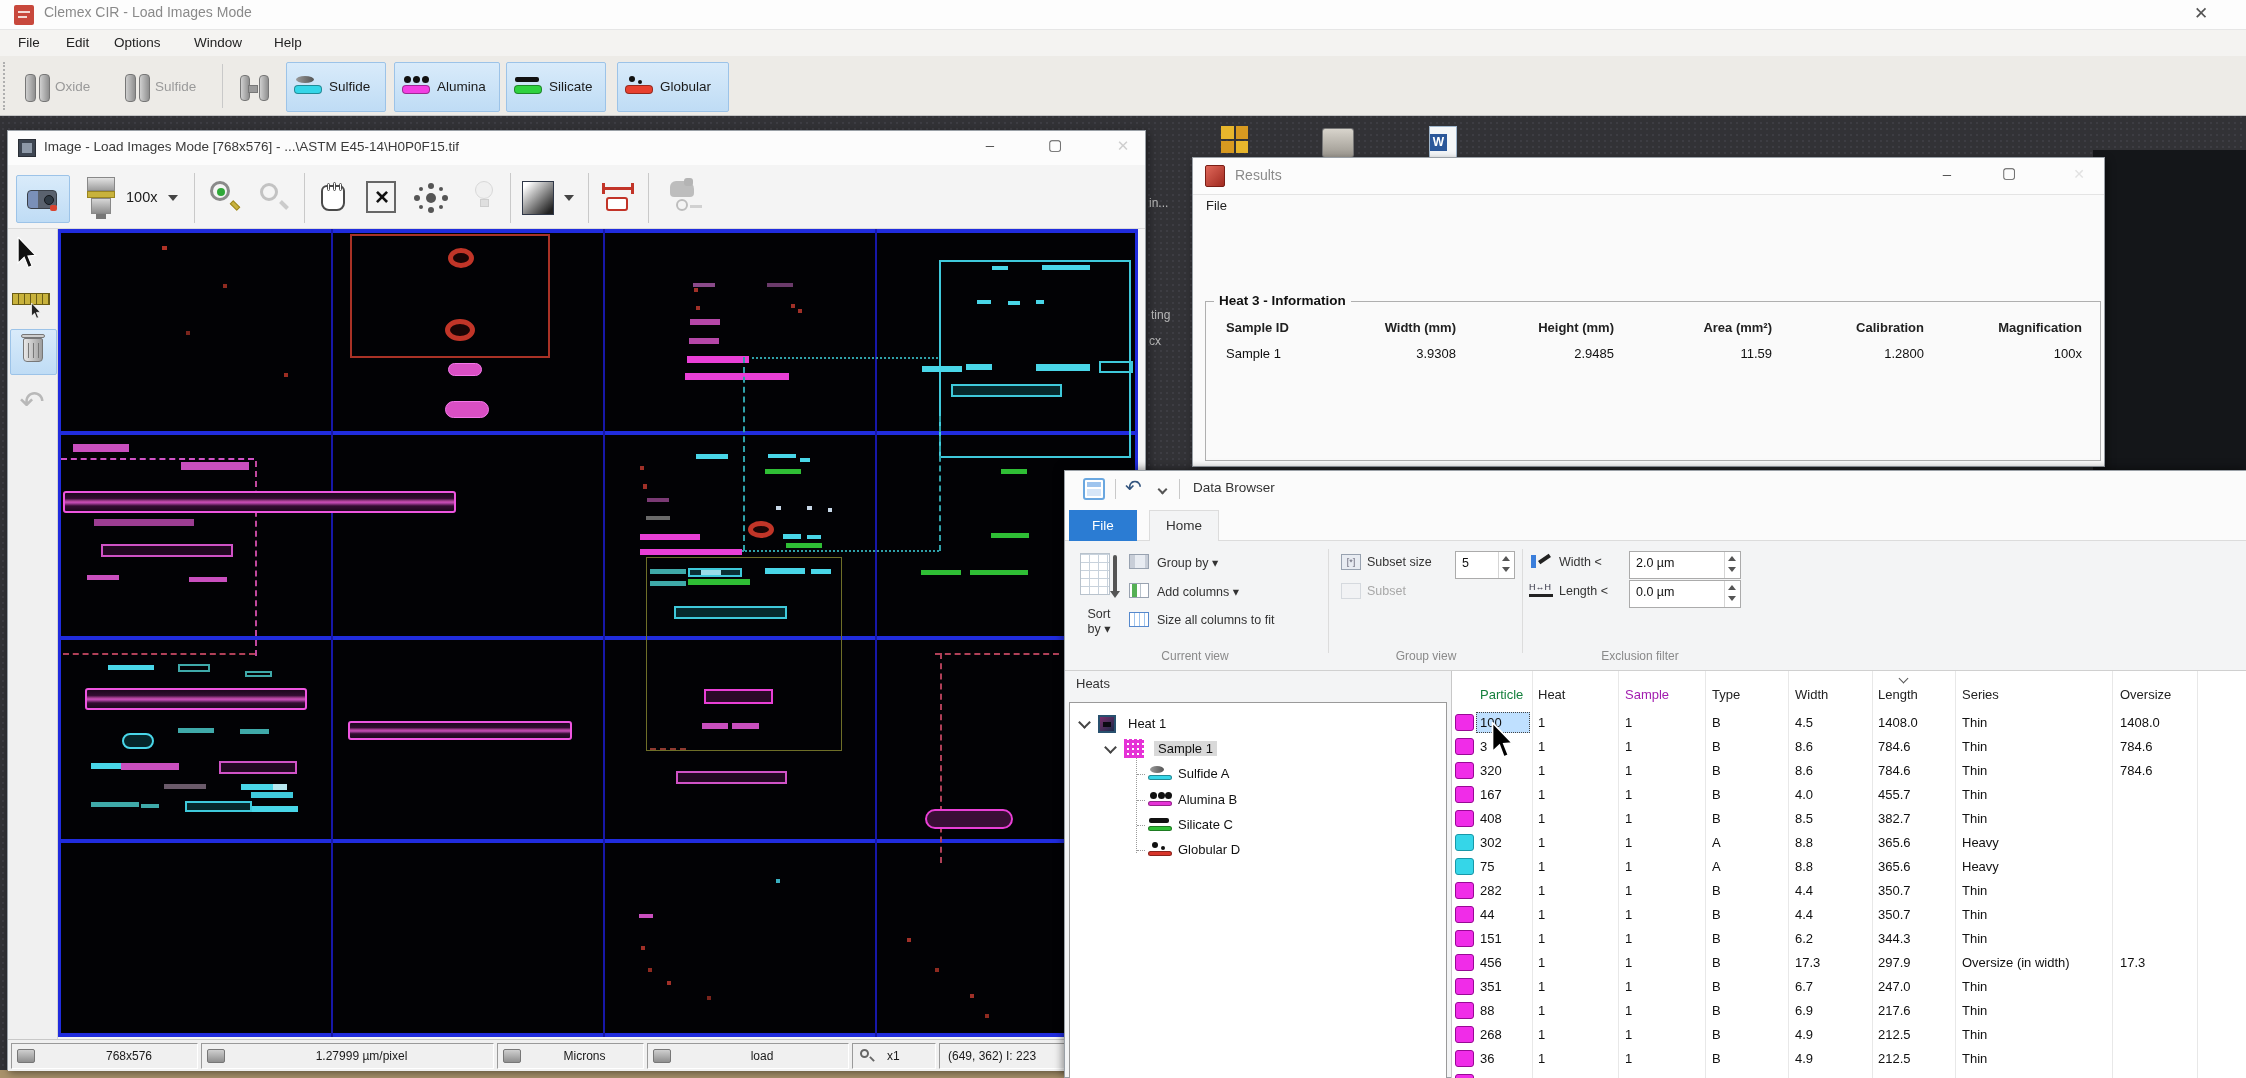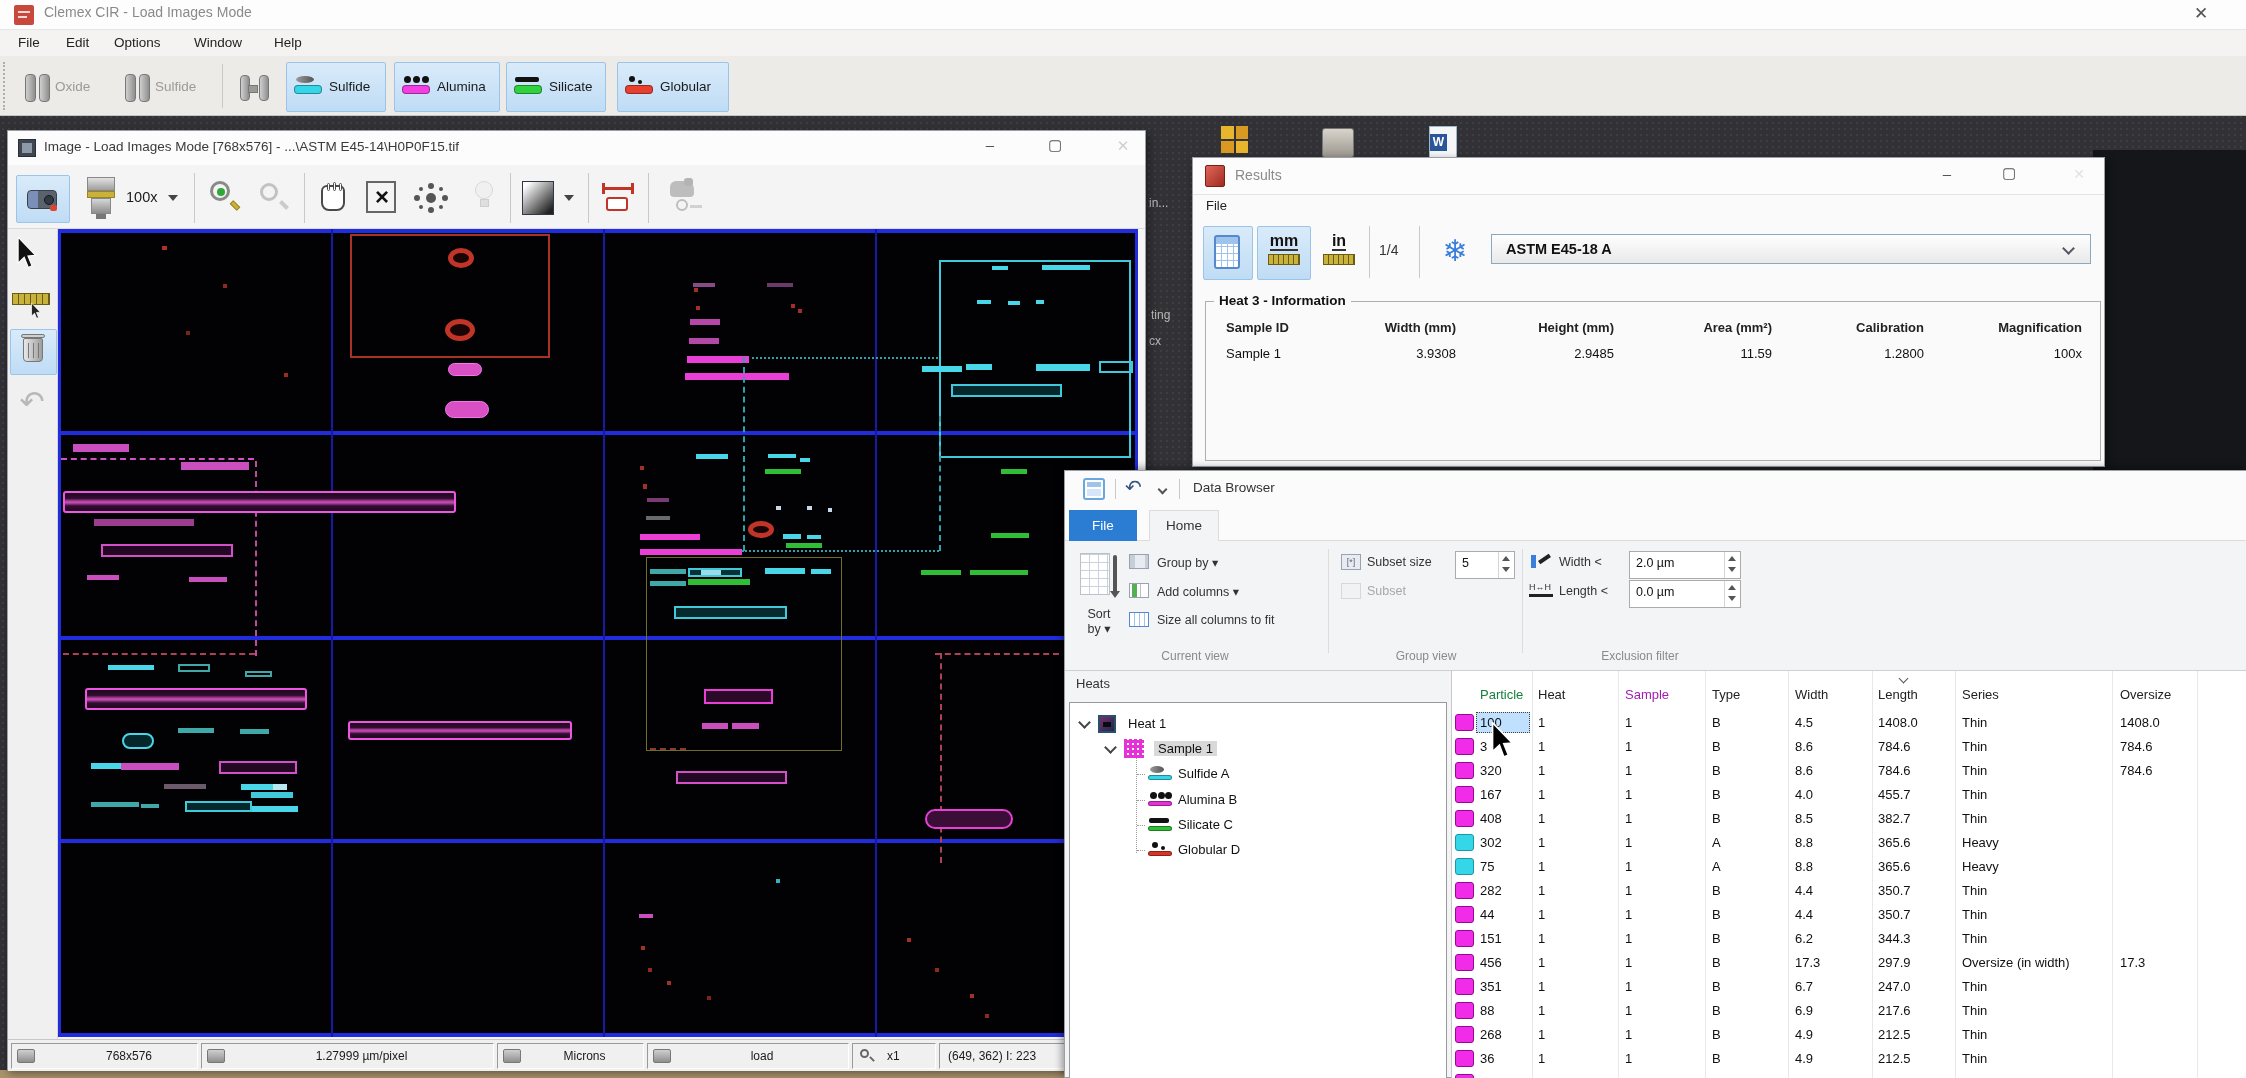--- a/index.html
+++ b/index.html
@@ -389,44 +389,20 @@
 <div class="win" id="res-win" style="left:1180px;top:157px;width:913px;height:310px;background:#FAFAFA;margin-left:12px;">
   <div class="titlebar">
     <div class="abs" style="left:12px;top:7px;width:20px;height:22px;background:linear-gradient(135deg,#E0685A,#A02A20);border:1px solid #7a1e16;border-radius:2px;"></div>
     <div class="abs wtitle" style="left:42px;top:9px;">Results</div>
     <div class="abs glyph" style="left:740px;top:8px;width:28px;text-align:center;">–</div>
     <div class="abs glyph" style="left:802px;top:7px;width:28px;text-align:center;">▢</div>
     <div class="abs" style="left:872px;top:8px;width:28px;text-align:center;color:#E2E2E2;font-size:14px;">✕</div>
   </div>
   <div class="abs" style="left:13px;top:40px;font-size:13px;color:#222;">File</div>
 
-  <div class="abs" style="left:0;top:62px;width:913px;height:66px;">
-    <div class="tb-btn tb-active" style="left:10px;top:6px;width:48px;height:52px;">
-      <div class="abs" style="left:10px;top:8px;width:26px;height:34px;background:#fff;border:2px solid #5588CC;border-radius:3px;
-        background-image:linear-gradient(#9EC4EE 0 7px, transparent 7px),repeating-linear-gradient(0deg, transparent 0 6px, #9EC4EE 6px 7px),repeating-linear-gradient(90deg, transparent 0 5px, #9EC4EE 5px 6px);"></div>
-    </div>
-    <div class="tb-btn tb-active" style="left:64px;top:6px;width:52px;height:52px;text-align:center;">
-      <div style="font-size:16px;font-weight:bold;color:#111;margin-top:5px;border-bottom:2px solid #333;display:inline-block;line-height:17px;">mm</div>
-      <div style="margin:3px auto 0;width:30px;height:9px;background:#C8B23C;border:1px solid #6a5c14;background-image:repeating-linear-gradient(90deg, transparent 0 4px, #6a5c14 4px 5px);"></div>
-    </div>
-    <div class="tb-btn" style="left:122px;top:6px;width:46px;height:52px;text-align:center;">
-      <div style="font-size:16px;font-weight:bold;color:#111;margin-top:5px;border-bottom:2px solid #333;display:inline-block;line-height:17px;">in</div>
-      <div style="margin:3px auto 0;width:30px;height:9px;background:#C8B23C;border:1px solid #6a5c14;background-image:repeating-linear-gradient(90deg, transparent 0 4px, #6a5c14 4px 5px);"></div>
-    </div>
-    <div class="sep-v" style="left:176px;top:6px;height:52px;"></div>
-    <div class="abs" style="left:186px;top:22px;font-size:14px;color:#333;">1/4</div>
-    <div class="sep-v" style="left:226px;top:6px;height:52px;"></div>
-    <div class="abs" style="left:238px;top:8px;width:48px;height:48px;text-align:center;font-size:30px;line-height:46px;color:#3A7EDB;">
-      <span>❄</span>
-    </div>
-    <div class="abs" style="left:298px;top:14px;width:600px;height:30px;background:linear-gradient(#FEFEFE,#E9E9E9);border:1px solid #8AA8C0;">
-      <div class="abs" style="left:14px;top:6px;font-size:14.5px;font-weight:bold;color:#111;">ASTM E45-18  A</div>
-      <div class="abs" style="left:572px;top:9px;width:9px;height:9px;border-right:2px solid #556;border-bottom:2px solid #556;transform:rotate(45deg);"></div>
-    </div>
-  </div>
 
   <div class="abs" style="left:12px;top:143px;width:896px;height:160px;border:1px solid #AFAFAF;">
     <div class="abs" style="left:8px;top:-9px;background:#FAFAFA;padding:0 5px;font-size:13.5px;font-weight:bold;color:#111;">Heat 3 - Information</div>
     <div id="heat-info-table">
         <div class="hdrcell" style="top: 18px; left: 20px; width: 100px; text-align: left; font-weight: bold; color: rgb(34, 34, 34);">Sample ID</div>
         <div class="hdrcell" style="top: 18px; left: 150px; width: 100px; text-align: right; font-weight: bold; color: rgb(34, 34, 34);">Width (mm)</div>
         <div class="hdrcell" style="top: 18px; left: 308px; width: 100px; text-align: right; font-weight: bold; color: rgb(34, 34, 34);">Height (mm)</div>
         <div class="hdrcell" style="top: 18px; left: 466px; width: 100px; text-align: right; font-weight: bold; color: rgb(34, 34, 34);">Area (mm²)</div>
         <div class="hdrcell" style="top: 18px; left: 618px; width: 100px; text-align: right; font-weight: bold; color: rgb(34, 34, 34);">Calibration</div>
         <div class="hdrcell" style="top: 18px; left: 776px; width: 100px; text-align: right; font-weight: bold; color: rgb(34, 34, 34);">Magnification</div>

